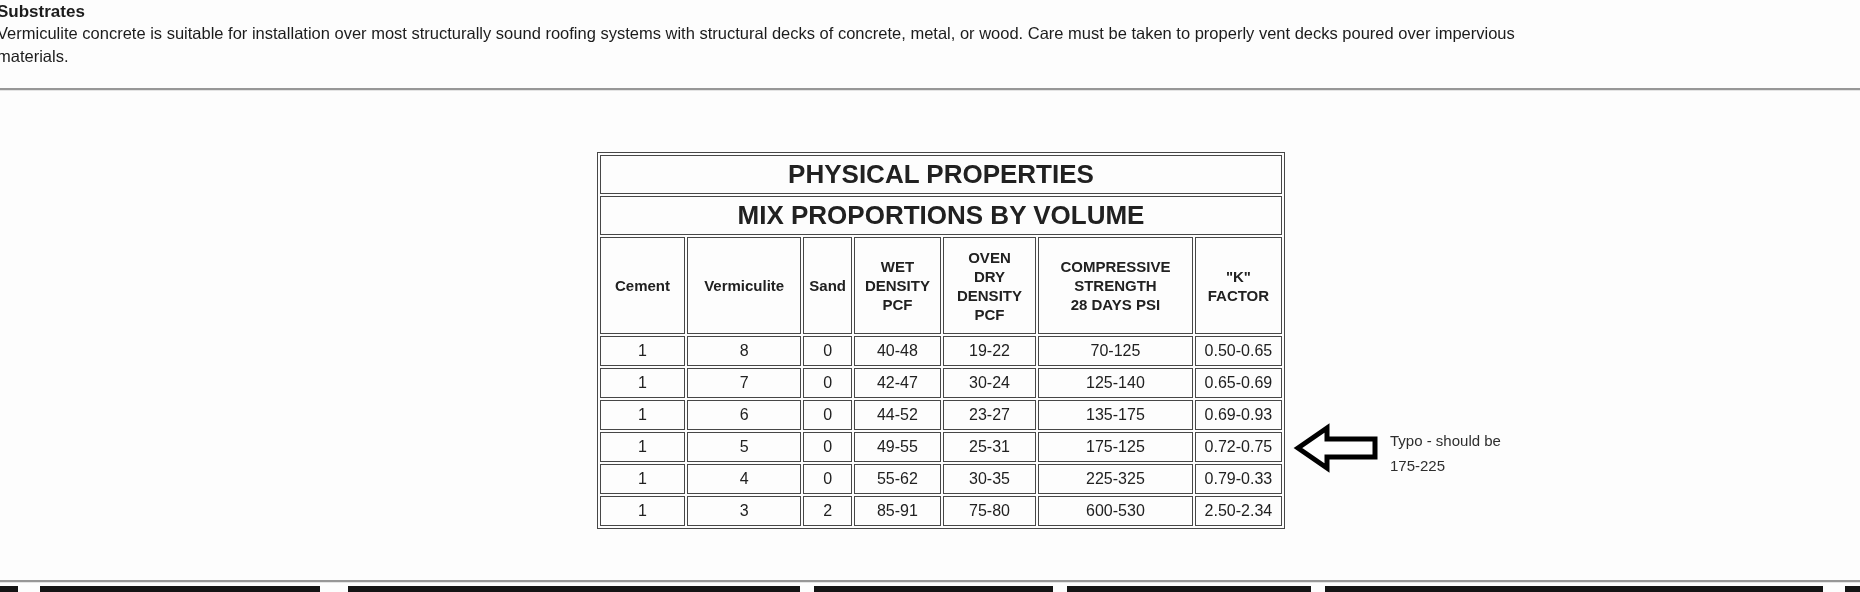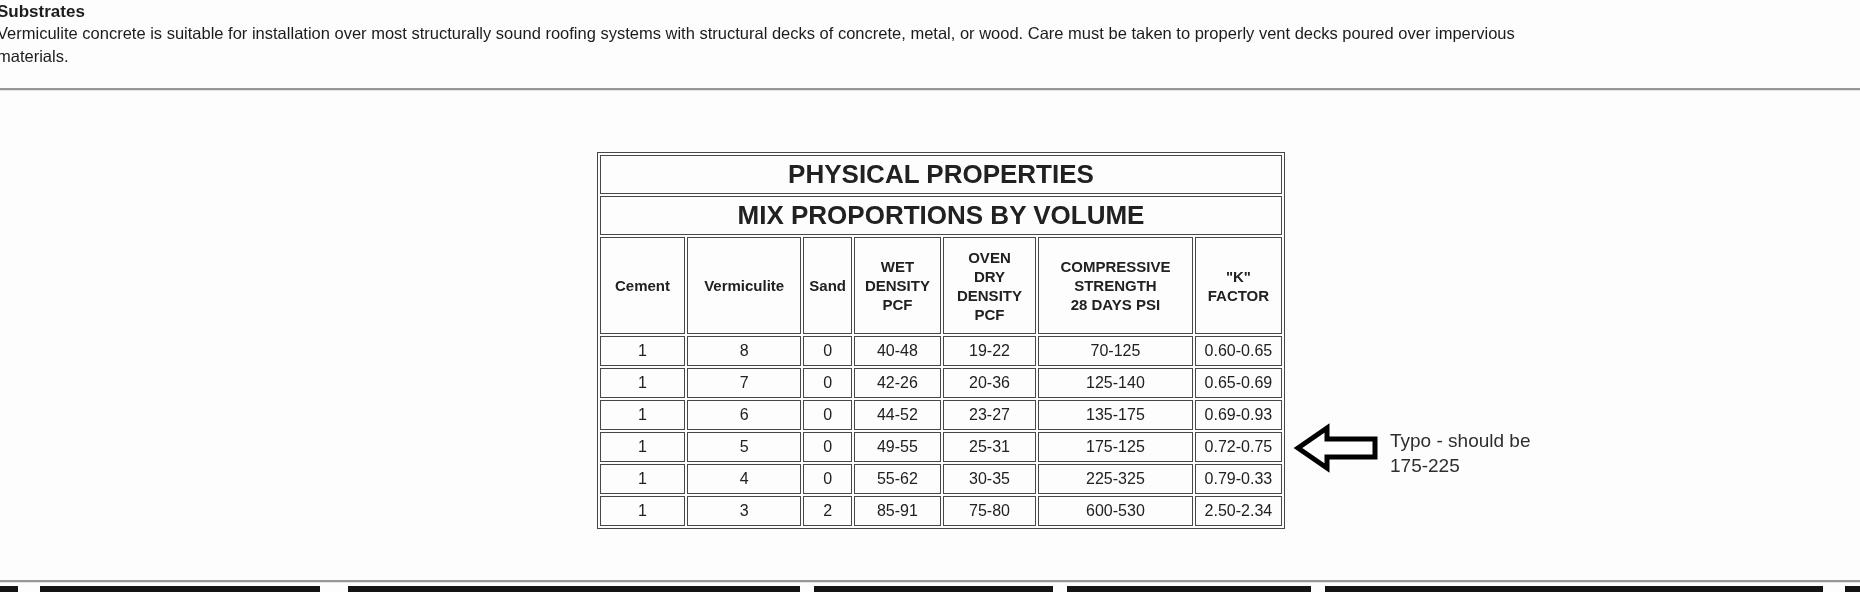--- a/index.html
+++ b/index.html
@@ -39,21 +39,21 @@
   }
   .title-cell { height: 37px; font-size: 26px; font-weight: bold; }
   .hdr-cell { height: 95px; font-size: 15px; font-weight: bold;
               line-height: 19px; white-space: pre-line; }
   .data-row td { height: 28px; font-size: 16px; }
 
   
   .arrow-wrap { position: absolute; left: 1293px; top: 421px; width: 88px; height: 54px; }
   .annotation-text {
     position: absolute; left: 1390px; top: 428px;
-    font-size: 19px; line-height: 25px; color: #2e2e2e;
+    font-size: 15px; line-height: 25px; color: #2e2e2e;
     white-space: pre-line;
   }
 
   
   .strip-seg { position: absolute; top: 586px; height: 7px; background: #141414; }
 </style>
 </head>
 <body>
 
 <div class="doc-text">
@@ -99,28 +99,28 @@
 FACTOR</td>
     </tr>
 
   <tr class="data-row">
         <td>1</td>
         <td>8</td>
         <td>0</td>
         <td>40-48</td>
         <td>19-22</td>
         <td>70-125</td>
-        <td>0.60-0.65</td>
+        <td>0.50-0.65</td>
       </tr>
       <tr class="data-row">
         <td>1</td>
         <td>7</td>
         <td>0</td>
-        <td>42-26</td>
-        <td>20-36</td>
+        <td>42-47</td>
+        <td>30-24</td>
         <td>125-140</td>
         <td>0.65-0.69</td>
       </tr>
       <tr class="data-row">
         <td>1</td>
         <td>6</td>
         <td>0</td>
         <td>44-52</td>
         <td>23-27</td>
         <td>135-175</td>

